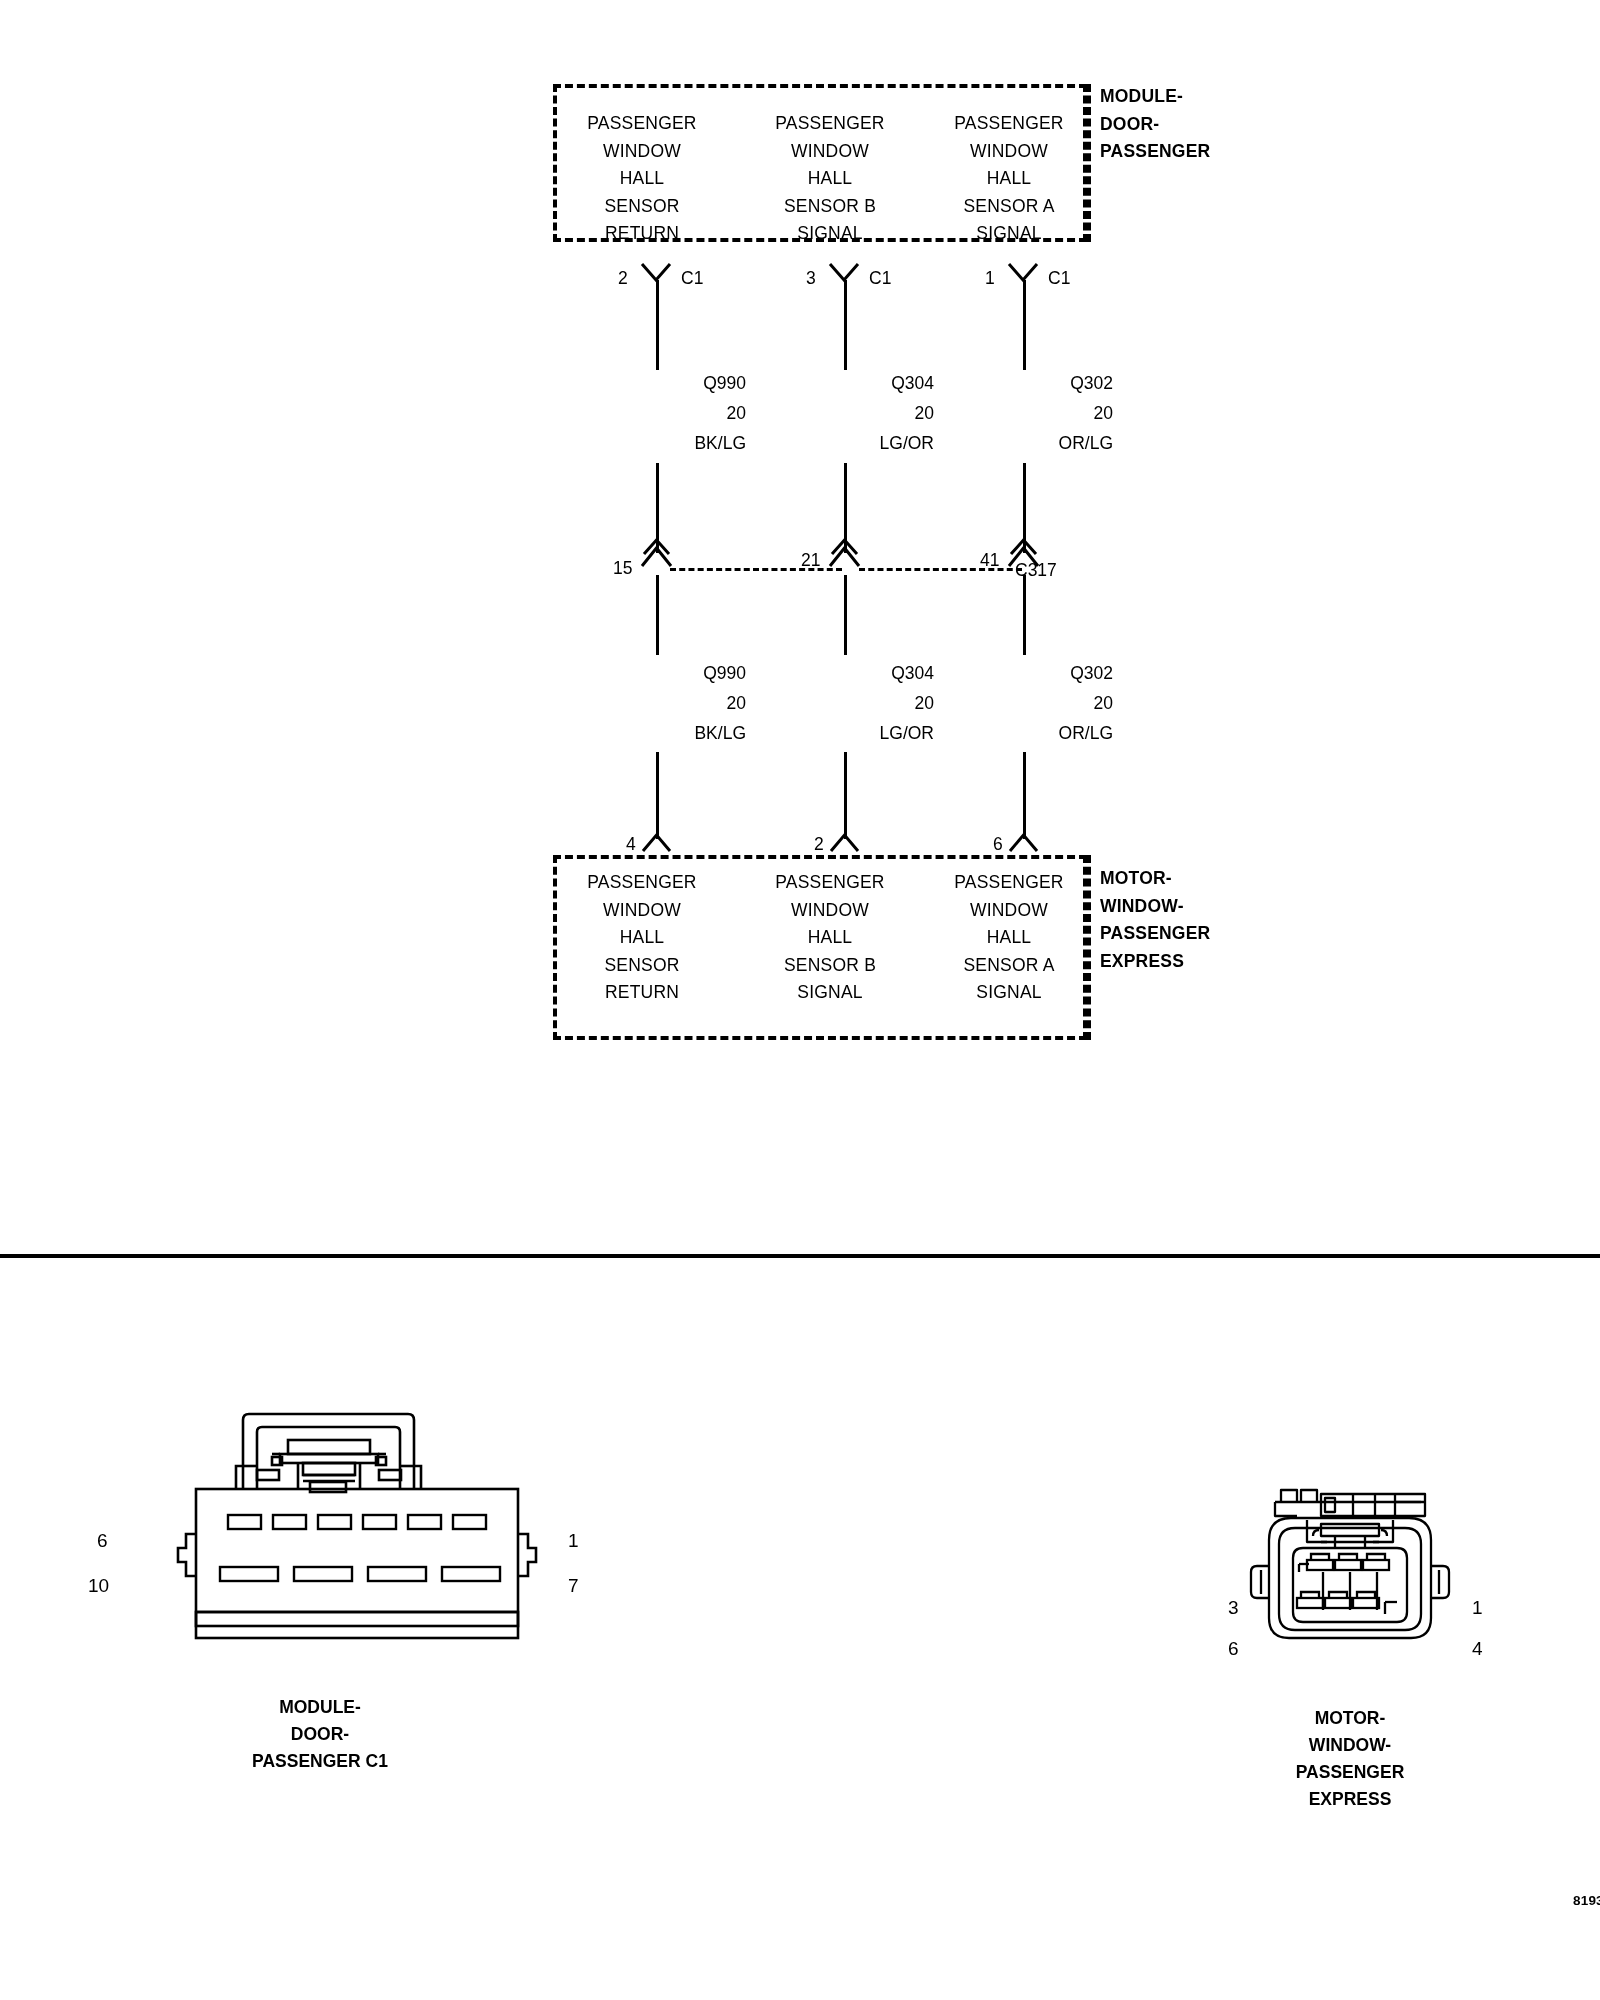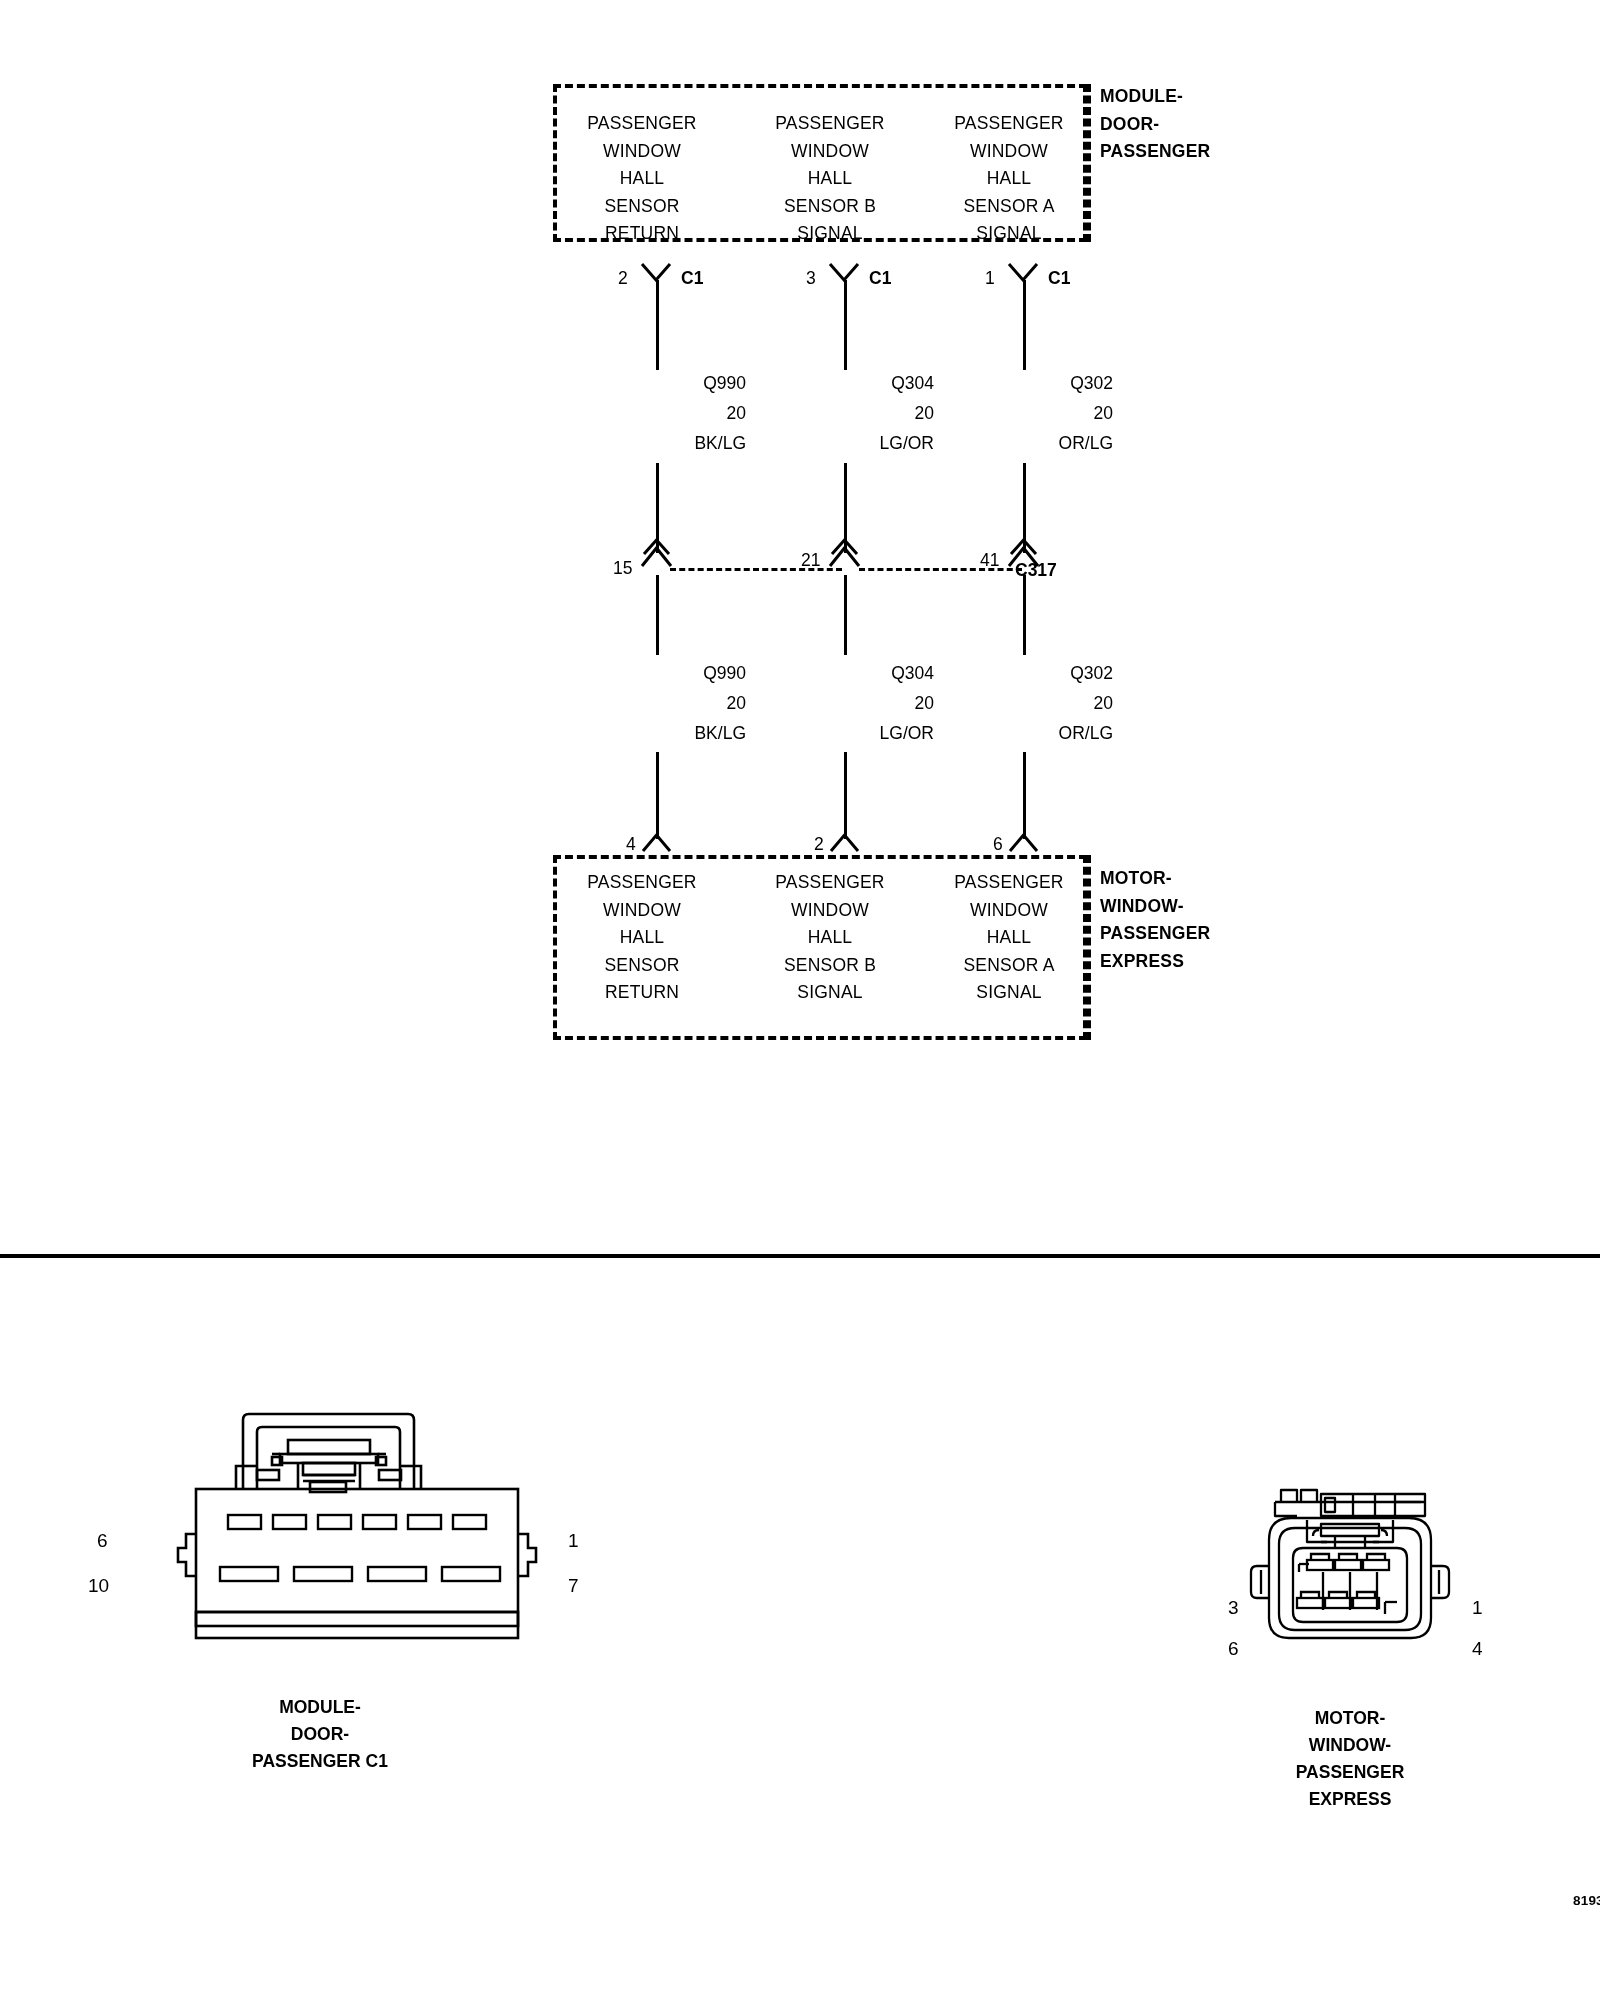--- a/index.html
+++ b/index.html
@@ -76,21 +76,21 @@
   
   .term-num{
     position:absolute;
     font-size:17.5px;
     line-height:20px;
     white-space:nowrap;
   }
   .conn-id{
     position:absolute;
     font-size:17.5px;
-    font-weight:bold;
+    font-weight:normal;
     line-height:20px;
     white-space:nowrap;
   }
 
   
   .divider{
     position:absolute;
     left:0;
     width:1600px;
     height:0;

